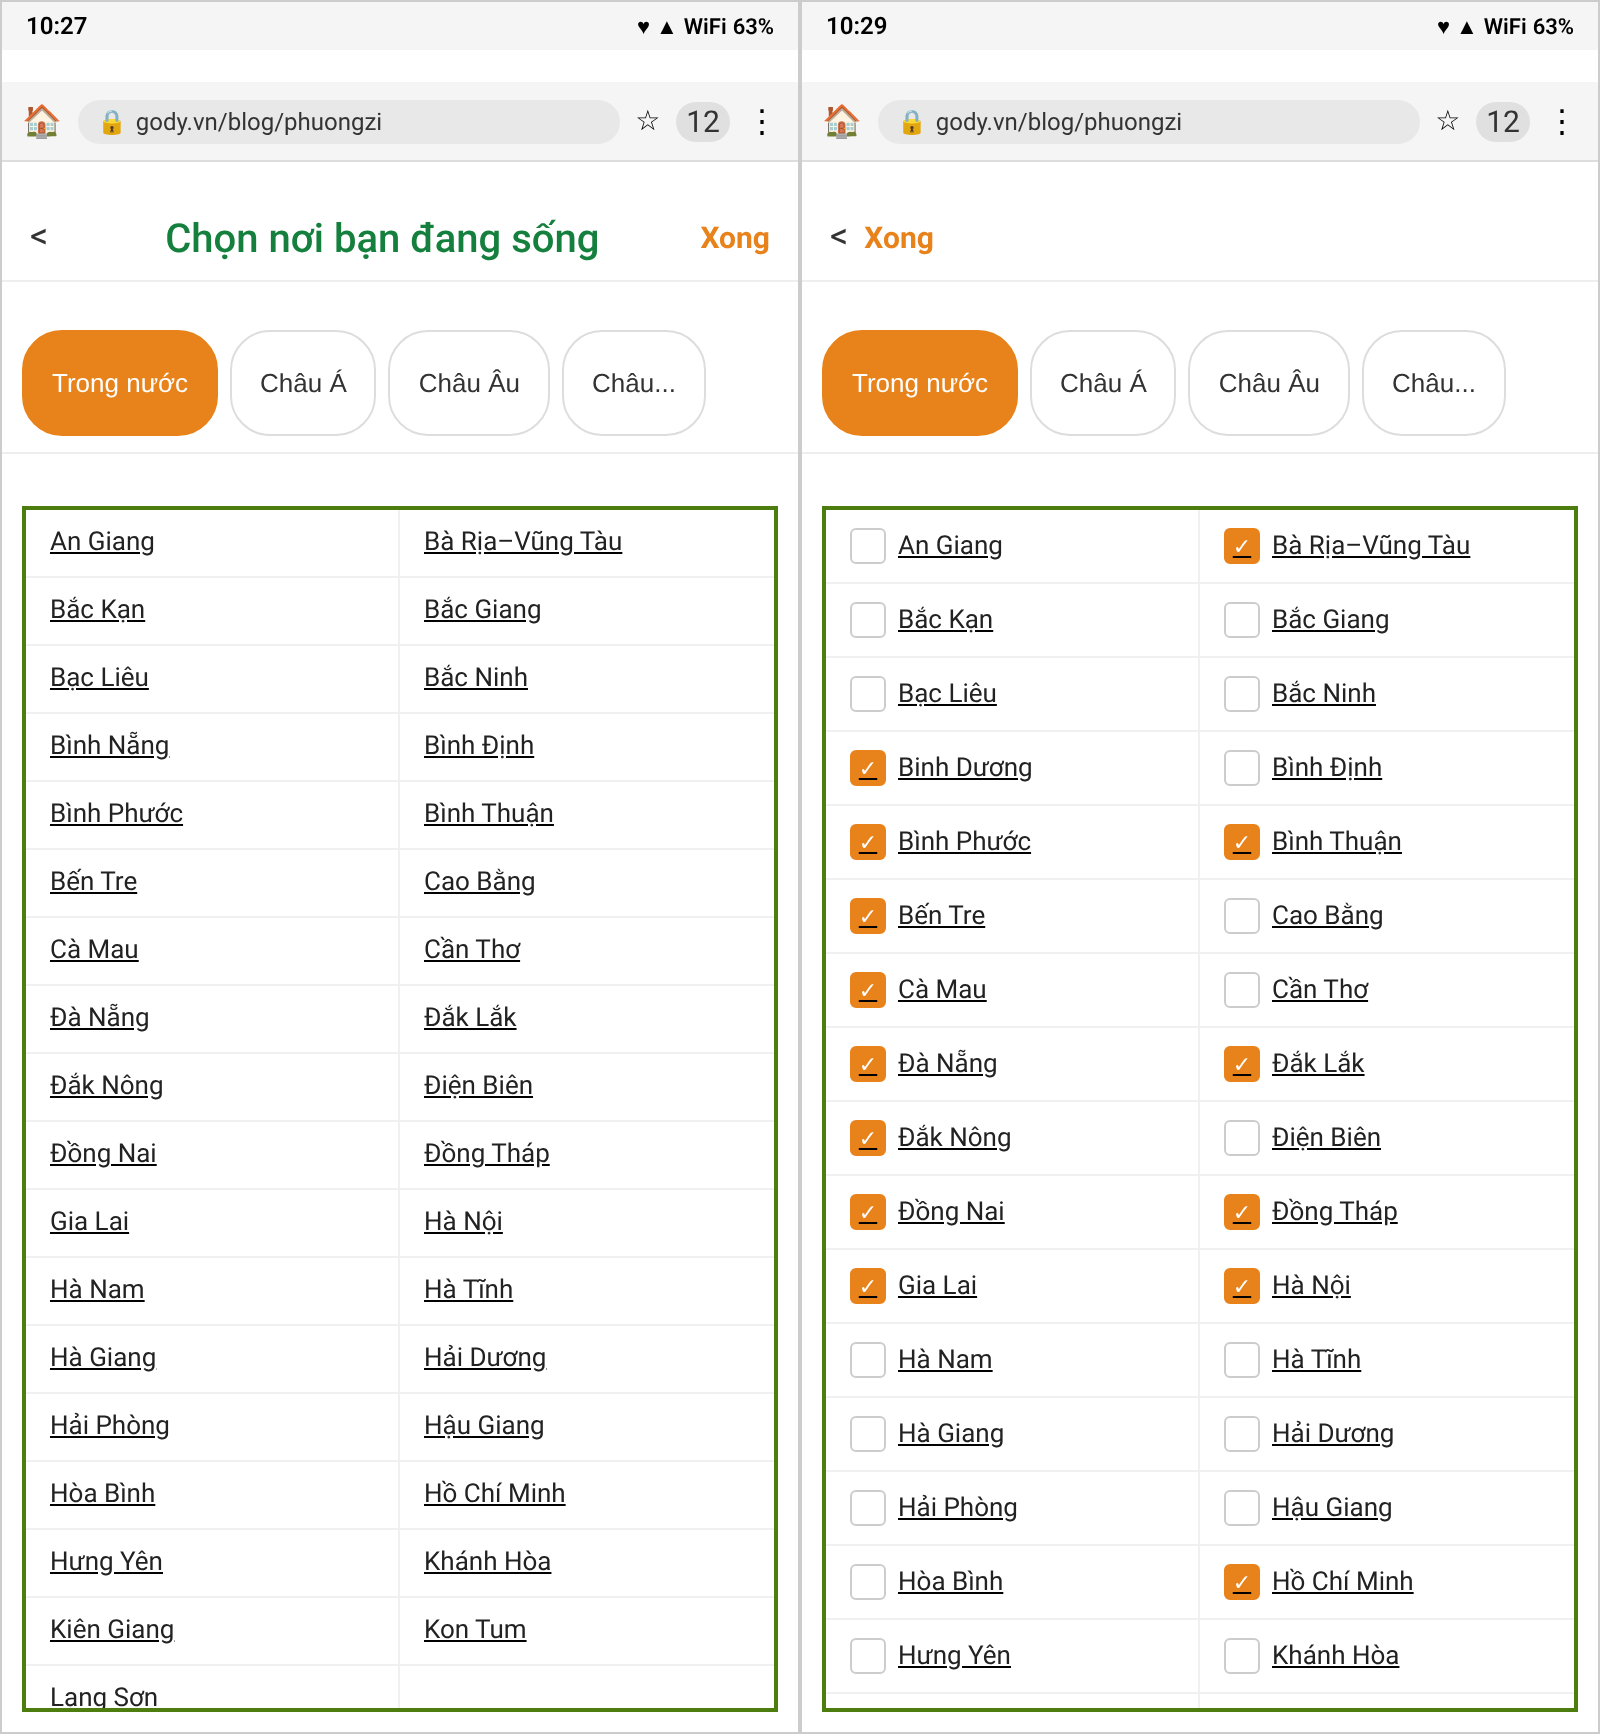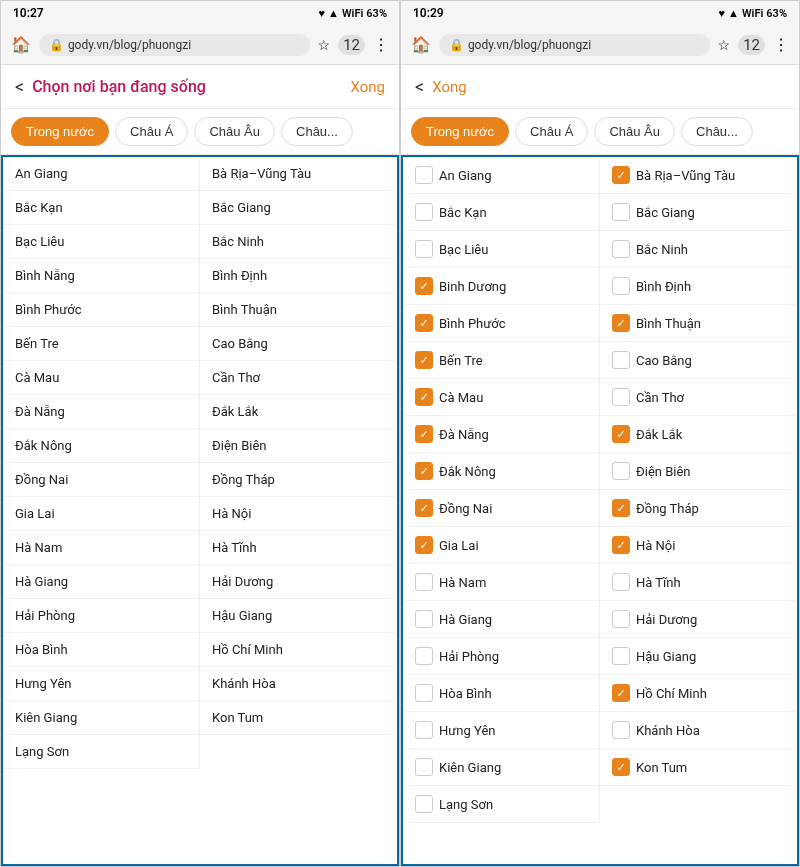--- a/index.html
+++ b/index.html
@@ -12,20 +12,21 @@
       overflow: hidden;
     }
     .phone-panel {
       width: 400px;
       height: 867px;
       background: #fff;
       display: flex;
       flex-direction: column;
       border: 1px solid #ccc;
       overflow: hidden;
+      gap: 16px;
     }
     .status-bar {
       background: #f5f5f5;
       display: flex;
       justify-content: space-between;
       align-items: center;
       padding: 4px 12px;
       font-size: 12px;
       font-weight: 600;
       height: 24px;
@@ -58,58 +59,59 @@
       border-bottom: 1px solid #eee;
       height: 44px;
     }
     .nav-back {
       font-size: 18px;
       color: #333;
       margin-right: 8px;
     }
     .nav-title {
       flex: 1;
-      font-size: 16px;
+      font-size: 20px;
       font-weight: 500;
-      color: #be185d;
-      text-align: left;
+      color: #15803d;
+      text-align: center;
     }
     .nav-action {
       font-size: 15px;
-      font-weight: 400;
+      font-weight: 700;
       color: #e8821a;
       text-align: right;
     }
     .tab-row {
       display: flex;
       padding: 8px 10px;
       gap: 6px;
       border-bottom: 1px solid #eee;
       background: #fff;
     }
     .tab-btn {
-      padding: 6px 14px;
+      padding: 18px 14px;
       border-radius: 20px;
       font-size: 13px;
       border: 1px solid #ddd;
       background: #fff;
       color: #333;
       cursor: pointer;
       text-align: center;
     }
     .tab-btn.active {
       background: #e8821a;
       color: #fff;
       border-color: #e8821a;
     }
     .list-container {
       flex: 1;
       overflow-y: auto;
-      border: 2px solid #0369a1;
-      margin: 0;
+      border: 2px solid #4d7c0f;
+      margin: 10px;
+      text-decoration: underline;
     }
     .two-col-list {
       display: grid;
       grid-template-columns: 1fr 1fr;
     }
     .list-item {
       display: flex;
       align-items: center;
       padding: 9px 12px;
       border-bottom: 1px solid #f0f0f0;

